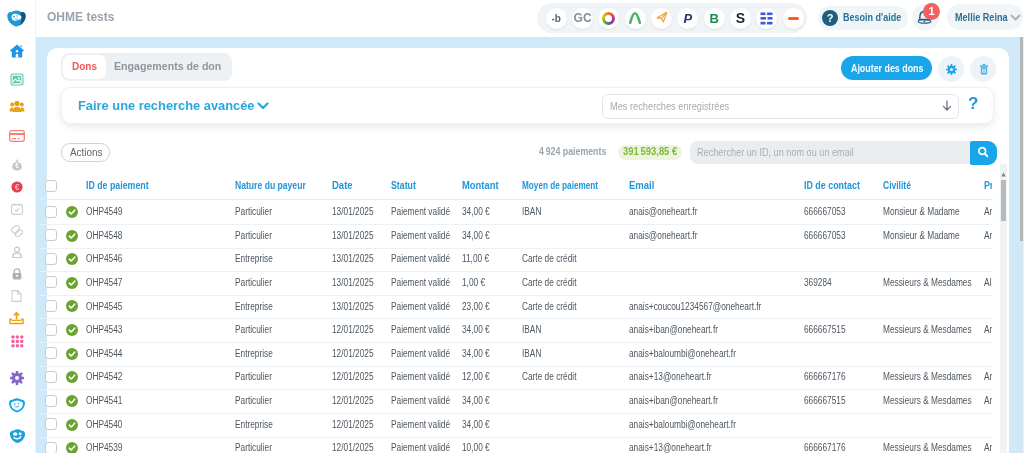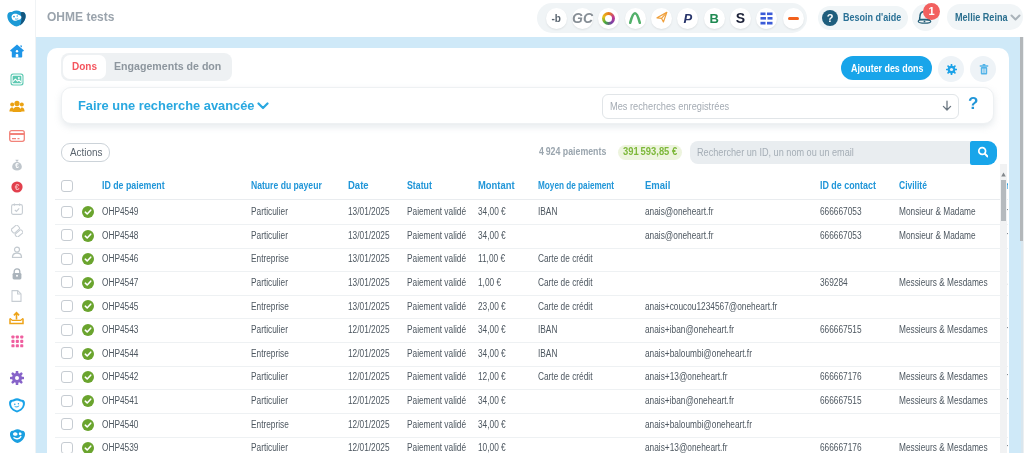--- a/index.html
+++ b/index.html
@@ -128,21 +128,21 @@
 <div class="abs" style="left:572.1px;top:7.5px;width:21px;height:21px;background:#fff;border-radius:50%;box-shadow:0 1px 2px rgba(0,0,0,0.08);"></div>
 <div class="abs" style="left:598.4px;top:7.5px;width:21px;height:21px;background:#fff;border-radius:50%;box-shadow:0 1px 2px rgba(0,0,0,0.08);"></div>
 <div class="abs" style="left:624.7px;top:7.5px;width:21px;height:21px;background:#fff;border-radius:50%;box-shadow:0 1px 2px rgba(0,0,0,0.08);"></div>
 <div class="abs" style="left:651.0px;top:7.5px;width:21px;height:21px;background:#fff;border-radius:50%;box-shadow:0 1px 2px rgba(0,0,0,0.08);"></div>
 <div class="abs" style="left:677.3px;top:7.5px;width:21px;height:21px;background:#fff;border-radius:50%;box-shadow:0 1px 2px rgba(0,0,0,0.08);"></div>
 <div class="abs" style="left:703.6px;top:7.5px;width:21px;height:21px;background:#fff;border-radius:50%;box-shadow:0 1px 2px rgba(0,0,0,0.08);"></div>
 <div class="abs" style="left:729.9px;top:7.5px;width:21px;height:21px;background:#fff;border-radius:50%;box-shadow:0 1px 2px rgba(0,0,0,0.08);"></div>
 <div class="abs" style="left:756.2px;top:7.5px;width:21px;height:21px;background:#fff;border-radius:50%;box-shadow:0 1px 2px rgba(0,0,0,0.08);"></div>
 <div class="abs" style="left:782.5px;top:7.5px;width:21px;height:21px;background:#fff;border-radius:50%;box-shadow:0 1px 2px rgba(0,0,0,0.08);"></div>
 <div class="abs" style="left:545.7px;top:7.5px;width:21px;text-align:center;font-size:10px;font-weight:bold;color:#5a6570;line-height:21px;">-b</div>
-<div class="abs" style="left:572.1px;top:7.5px;width:21px;text-align:center;font-size:14px;font-weight:bold;color:#878f96;line-height:21px;font-style:italic;">GC</div>
+<div class="abs" style="left:572.1px;top:7.5px;width:21px;text-align:center;font-size:12px;font-weight:bold;color:#878f96;line-height:21px;">GC</div>
 <div class="abs" style="left:602.4px;top:11.5px;width:13px;height:13px;border-radius:50%;background:conic-gradient(#e8801a,#c23a8e,#7a3fa8,#3fa83f,#e8c01a,#e8801a);"></div>
 <div class="abs" style="left:605.4px;top:14.5px;width:7px;height:7px;border-radius:50%;background:#fff;"></div>
 <svg class="abs" style="left:629.2px;top:11px;" width="12" height="13" viewBox="0 0 12 13">
     <path d="M1.2 11.8 C2.8 5.5 4.4 2.2 6 2.2 C7.6 2.2 9.2 5.5 10.8 11.8" fill="none" stroke="#52b06a" stroke-width="2.6" stroke-linecap="round"></path>
   </svg>
 <svg class="abs" style="left:655.5px;top:11px;" width="12" height="13" viewBox="0 0 12 13">
     <path d="M1 6.8 L10.8 1.4 L7.4 11 L5.6 7.4 Z" fill="none" stroke="#f0a03c" stroke-width="1.2" stroke-linejoin="round"></path>
     <path d="M5.6 7.4 L10.8 1.4" stroke="#f0a03c" stroke-width="1.2"></path>
   </svg>
 <div class="abs" style="left:677.3px;top:7.5px;width:21px;text-align:center;font-size:13px;font-weight:bold;color:#27346a;line-height:21px;font-style:italic;">P</div>
@@ -220,21 +220,21 @@
 <div class="abs" style="left:539.0px;top:145.2px;font-size:11px;font-weight:600;color:#9aa5ae;line-height:13.5px;transform:scaleX(0.800);transform-origin:0 50%;">4 924 paiements</div>
 <div class="abs" style="left:618px;top:144.5px;width:64px;height:15px;background:#edf4de;border-radius:8px;"></div>
 <div class="abs" style="left:623.0px;top:145.2px;font-size:11px;font-weight:bold;color:#7db83a;line-height:13.5px;transform:scaleX(0.855);transform-origin:0 50%;">391 593,85 €</div>
 <div class="abs" style="left:690px;top:140.5px;width:280px;height:23.5px;background:#e9edf0;border-radius:8px 0 0 8px;"></div>
 <div class="abs" style="left:697.0px;top:145.7px;font-size:11px;color:#a5aeb6;line-height:13.5px;transform:scaleX(0.830);transform-origin:0 50%;">Rechercher un ID, un nom ou un email</div>
 <div class="abs" style="left:970px;top:141px;width:27px;height:23.5px;background:#18a5ea;border-radius:2px 9px 9px 2px;"></div>
 <svg class="abs" style="left:977px;top:146px;" width="11" height="12" viewBox="0 0 11 12">
     <circle cx="5.2" cy="5" r="3.4" fill="none" stroke="#fff" stroke-width="1.7"></circle>
     <path d="M7.8 7.6 L10.4 10.4" stroke="#fff" stroke-width="2" stroke-linecap="round"></path>
   </svg>
-<div class="abs" style="left:55px;top:168px;width:952.5px;height:285px;overflow:hidden;">
+<div class="abs" style="left:39px;top:168px;width:952.5px;height:285px;overflow:hidden;">
 <div class="abs" style="left:6.0px;top:12.0px;width:12px;height:12px;border:1.5px solid #c6ccd2;border-radius:3px;background:#fff;"></div>
 <div class="abs" style="left:47.0px;top:12.3px;font-size:10px;font-weight:bold;color:#2196d8;line-height:12.3px;transform:scaleX(0.880);transform-origin:0 50%;">ID de paiement</div>
 <div class="abs" style="left:195.6px;top:12.3px;font-size:10px;font-weight:bold;color:#2196d8;line-height:12.3px;transform:scaleX(0.860);transform-origin:0 50%;">Nature du payeur</div>
 <div class="abs" style="left:293.0px;top:12.3px;font-size:10px;font-weight:bold;color:#2196d8;line-height:12.3px;transform:scaleX(0.950);transform-origin:0 50%;">Date</div>
 <div class="abs" style="left:352.0px;top:12.3px;font-size:10px;font-weight:bold;color:#2196d8;line-height:12.3px;transform:scaleX(0.880);transform-origin:0 50%;">Statut</div>
 <div class="abs" style="left:422.6px;top:12.3px;font-size:10px;font-weight:bold;color:#2196d8;line-height:12.3px;transform:scaleX(0.940);transform-origin:0 50%;">Montant</div>
 <div class="abs" style="left:483.4px;top:12.3px;font-size:10px;font-weight:bold;color:#2196d8;line-height:12.3px;transform:scaleX(0.820);transform-origin:0 50%;">Moyen de paiement</div>
 <div class="abs" style="left:589.7px;top:12.3px;font-size:10px;font-weight:bold;color:#2196d8;line-height:12.3px;transform:scaleX(0.950);transform-origin:0 50%;">Email</div>
 <div class="abs" style="left:764.6px;top:12.3px;font-size:10px;font-weight:bold;color:#2196d8;line-height:12.3px;transform:scaleX(0.890);transform-origin:0 50%;">ID de contact</div>
 <div class="abs" style="left:843.7px;top:12.3px;font-size:10px;font-weight:bold;color:#2196d8;line-height:12.3px;transform:scaleX(0.850);transform-origin:0 50%;">Civilité</div>

